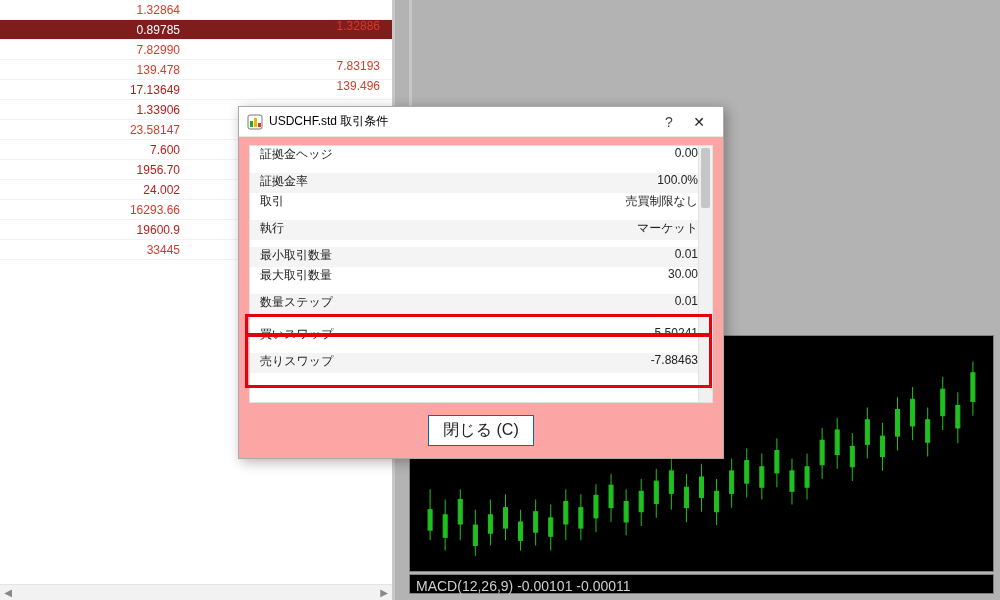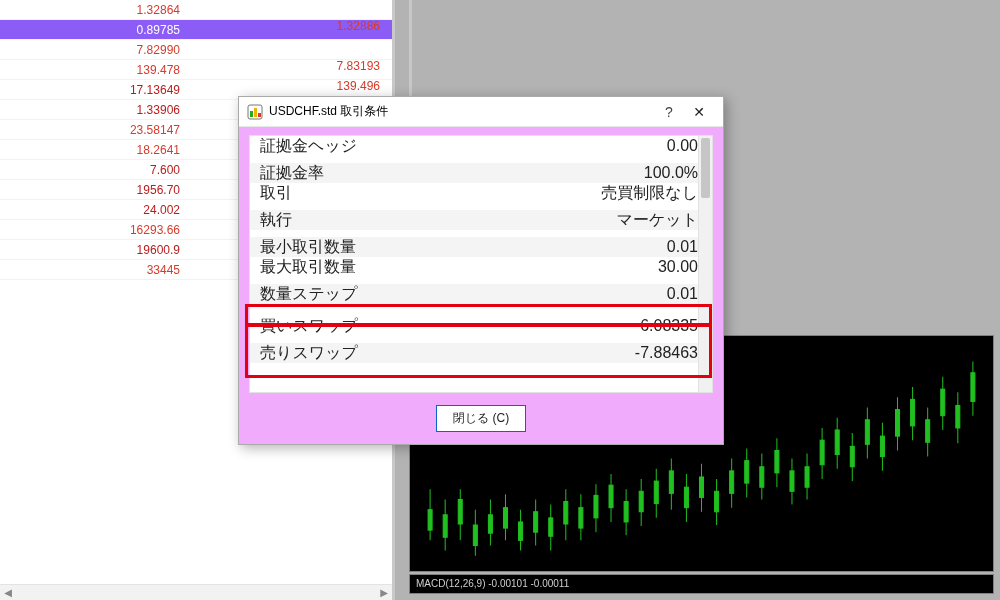--- a/index.html
+++ b/index.html
@@ -1,60 +1,60 @@
 <!DOCTYPE html>
 <html><head>
 <meta charset="utf-8">
 <style>
   * { box-sizing: border-box; margin: 0; padding: 0; }
   body { font-family: "Meiryo", "MS PGothic", sans-serif; font-size: 12px; background: #f0f0f0; width: 1000px; height: 600px; overflow: hidden; position: relative; }
 
   
   .market-watch { position: absolute; left: 0; top: 0; width: 395px; height: 600px; background: #fff; border-right: 3px solid #c8c8c8; }
   .mw-row { display: flex; height: 20px; align-items: center; border-bottom: 1px solid #f2f2f2; }
-  .mw-row.sel { background: #8b5cf6; }
+  .mw-row.sel { background: #7f1d1d; }
   .mw-cell { text-align: right; padding-right: 10px; }
   .mw-cell.bid { width: 190px; text-align: right; }
   .mw-cell.ask { width: 200px; margin-top: 33px; }
   .red { color: #d43c2c; }
   .blue { color: #b91c1c; }
   .white { color: #fff; }
 
   
   .chart-area { position: absolute; left: 395px; top: 0; right: 0; bottom: 0; background: #b3b3b3; }
   .chart-upper { position: absolute; left: 14px; top: 0; right: 0; height: 335px; background: #b3b3b3; border-left: 3px solid #c8c8c8; }
   .chart-canvas { position: absolute; left: 14px; top: 335px; right: 6px; bottom: 28px; background: #000; border: 1px solid #808080; overflow: hidden; }
   .chart-canvas svg { width: 100%; height: 100%; display: block; }
 
   
-  .macd-strip { position: absolute; left: 14px; right: 6px; bottom: 6px; height: 20px; background: #000; color: #cfcfcf; font-size: 10px; padding: 3px 6px; border: 1px solid #808080; }
-
-  
-  .dialog { position: absolute; left: 238px; top: 96px; width: 486px; background: #f0abfc; border: 1px solid #aaa; box-shadow: 3px 3px 12px rgba(0,0,0,0.3); }
+  .macd-strip { position: absolute; left: 14px; right: 6px; bottom: 6px; height: 20px; background: #000; color: #cfcfcf; font-size: 14px; padding: 3px 6px; border: 1px solid #808080; }
+
+  
+  .dialog { position: absolute; left: 238px; top: 106px; width: 486px; background: #fca5a5; border: 1px solid #aaa; box-shadow: 3px 3px 12px rgba(0,0,0,0.3); }
   .dlg-title { display: flex; align-items: center; height: 30px; padding: 0 8px; border-bottom: 1px solid #e8e8e8; background: #fff; }
   .dlg-icon { width: 16px; height: 16px; margin-right: 6px; display:flex; align-items:center; justify-content:center; }
   .dlg-icon svg { width:16px; height:16px; }
   .dlg-title-text { flex: 1; font-size: 12px; }
   .dlg-help { width: 28px; text-align: center; font-size: 14px; color: #444; cursor: pointer; }
   .dlg-close { width: 32px; text-align: center; font-size: 14px; color: #222; cursor: pointer; }
 
   .dlg-body { padding: 8px 10px 6px 10px; position: relative; }
   .spec-list { border: 1px solid #e2e2e2; background: #fff; height: 258px; overflow: hidden; position: relative; }
-  .spec-row { display: flex; align-items: center; height: 20px; padding: 0 10px; font-size: 16px; gap: 17px; }
+  .spec-row { display: flex; height: 20px; padding: 0 10px; font-size: 12px; gap: 17px; }
   .spec-row.alt { background: #f4f4f4; margin-top: 7px; }
   .spec-label { flex: 0 0 140px; color: #222; }
   .spec-value { flex: 1; text-align: right; color: #222; padding-right: 4px; }
 
   .spec-scroll { position: absolute; right: 0; top: 0; bottom: 0; width: 14px; background: #f1f1f1; border-left: 1px solid #e2e2e2; }
   .spec-scroll-thumb { position: absolute; left: 2px; right: 2px; top: 2px; height: 60px; background: #c6c6c6; border-radius: 2px; }
 
   .red-box { position: absolute; border: 3px solid #e3000f; pointer-events: none; }
 
   .dlg-footer { padding: 6px 0 12px 0; text-align: center; }
-  .btn-close { display: inline-block; min-width: 90px; padding: 4px 14px; border: 1px solid #0a63c6; background: #fff; color: #222; font-size: 12px; cursor: pointer; }
+  .btn-close { display: inline-block; min-width: 90px; padding: 4px 14px; border: 1px solid #0a63c6; background: #fff; color: #222; font-size: 16px; cursor: pointer; }
 
   
   .mw-scroll-bot { position: absolute; left: 0; bottom: 0; right:0; height: 16px; background: #f2f2f2; border-top:1px solid #e3e3e3; display:flex; align-items:center; }
   .mw-scroll-arrow { width:16px; text-align:center; color:#888; font-size:10px; }
 
   .hidden-row { height:20px; display:flex; align-items:center; padding:0 10px; font-size:12px; color:#888; }
 </style>
 </head>
 <body>
 
@@ -79,24 +79,20 @@
       <div class="mw-row">
         <div class="mw-cell bid blue">17.13649</div>
         <div class="mw-cell ask blue"></div>
       </div>
       <div class="mw-row">
         <div class="mw-cell bid blue">1.33906</div>
         <div class="mw-cell ask blue"></div>
       </div>
       <div class="mw-row">
         <div class="mw-cell bid red">23.58147</div>
-        <div class="mw-cell ask red"></div>
-      </div>
-      <div class="mw-row">
-        <div class="mw-cell bid red">18.2641</div>
         <div class="mw-cell ask red"></div>
       </div>
       <div class="mw-row">
         <div class="mw-cell bid blue">7.600</div>
         <div class="mw-cell ask blue"></div>
       </div>
       <div class="mw-row">
         <div class="mw-cell bid blue">1956.70</div>
         <div class="mw-cell ask blue"></div>
       </div>
@@ -254,21 +250,21 @@
             <div class="spec-label">最大取引数量</div>
             <div class="spec-value">30.00</div>
           </div>
           <div class="spec-row alt">
             <div class="spec-label">数量ステップ</div>
             <div class="spec-value">0.01</div>
           </div>
           <div class="spec-row" style="height: 12px; overflow: hidden; color: rgb(136, 136, 136); padding: 0px 10px;"></div>
           <div class="spec-row">
             <div class="spec-label">買いスワップ</div>
-            <div class="spec-value">6.08335</div>
+            <div class="spec-value">5.50241</div>
           </div>
           <div class="spec-row alt">
             <div class="spec-label">売りスワップ</div>
             <div class="spec-value">-7.88463</div>
           </div>
           <div class="spec-row" style="height: 10px; overflow: hidden; color: rgb(136, 136, 136); padding: 0px 10px;"></div>
         </div>
       <div class="spec-scroll">
         <div class="spec-scroll-thumb"></div>
       </div>

